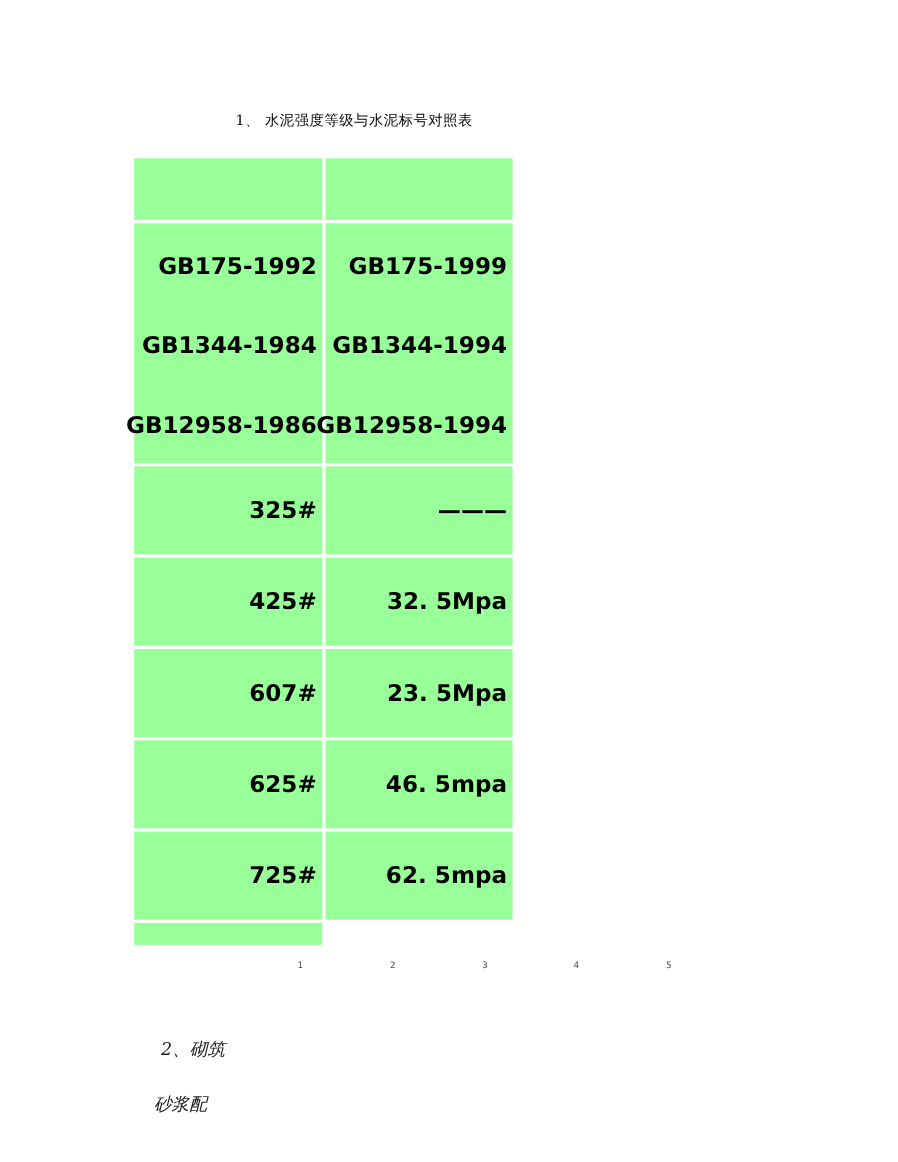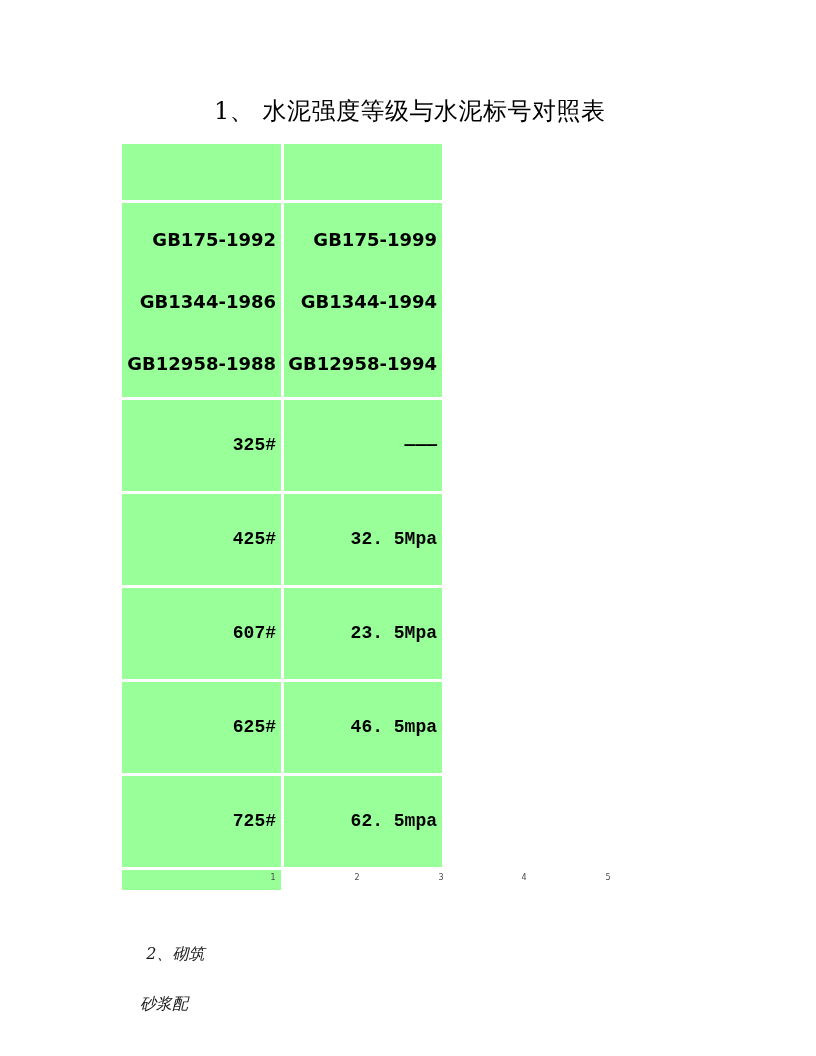--- a/index.html
+++ b/index.html
@@ -22,56 +22,56 @@
     height: 1056px;
     background: #ffffff;
   }
 
   
   .doc-title {
     position: absolute;
     left: 214px;
     top: 98px;
     font-family: "DejaVu Serif", "Liberation Serif", serif;
-    font-size: 24px;
+    font-size: 13px;
     line-height: 26px;
     color: #000000;
     white-space: pre;
     letter-spacing: 0.5px;
   }
 
   
   .cem-table {
     position: absolute;
     left: 119px;
     top: 141px;
     width: 308px;
     border-collapse: separate;
     border-spacing: 3px 3px;
     table-layout: fixed;
   }
   .cem-table td {
     background: #99ff99;
-    padding: 0 5px 0 4px;
+    padding: 0 5px 0 16px;
     margin: 0;
     vertical-align: middle;
     text-align: right;
     font-family: "DejaVu Sans", "Liberation Sans", sans-serif;
-    font-size: 18px;
+    font-size: 21px;
     font-weight: bold;
     color: #000000;
     white-space: pre;
     line-height: 1.15;
   }
   .cem-table td.col-a { width: 150px; }
   .cem-table td.col-b { width: 149px; }
 
   .row-blank td { height: 56px; }
   .row-std td   { height: 191px; }
-  .row-val td   { height: 91px; font-family: Liberation Mono, monospace; }
+  .row-val td   { height: 80px; }
   .row-tail td  { height: 20px; }
 
   .std-stack {
     display: flex;
     flex-direction: column;
     justify-content: space-between;
     align-items: flex-end;
     height: 100%;
     padding: 27px 0 22px 0;
     box-sizing: border-box;
@@ -117,22 +117,22 @@
     <tbody>
       <tr class="row-blank">
         <td class="col-a"></td>
         <td class="col-b"></td>
       </tr>
 
       <tr class="row-std">
         <td class="col-a">
           <div class="std-stack">
             <span>GB175-1992</span>
-            <span>GB1344-1986</span>
-            <span>GB12958-1988</span>
+            <span>GB1344-1984</span>
+            <span>GB12958-1986</span>
           </div>
         </td>
         <td class="col-b">
           <div class="std-stack">
             <span>GB175-1999</span>
             <span>GB1344-1994</span>
             <span>GB12958-1994</span>
           </div>
         </td>
       </tr>

